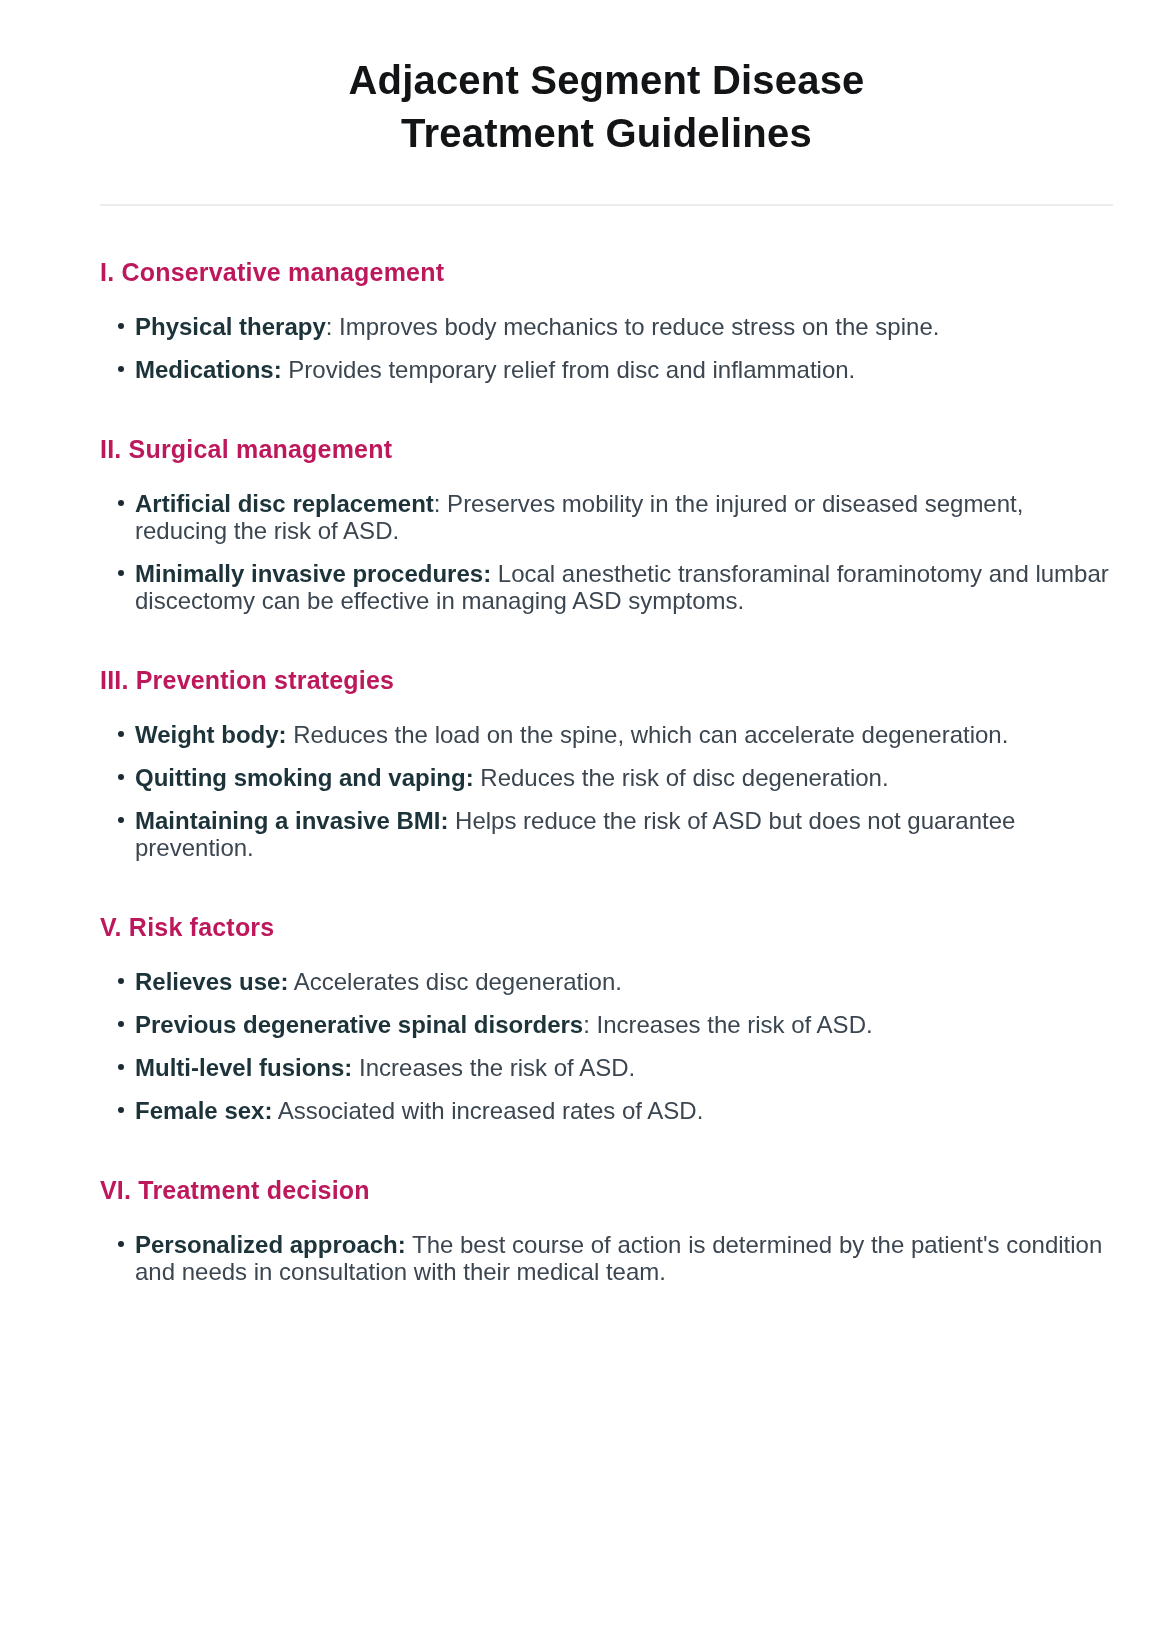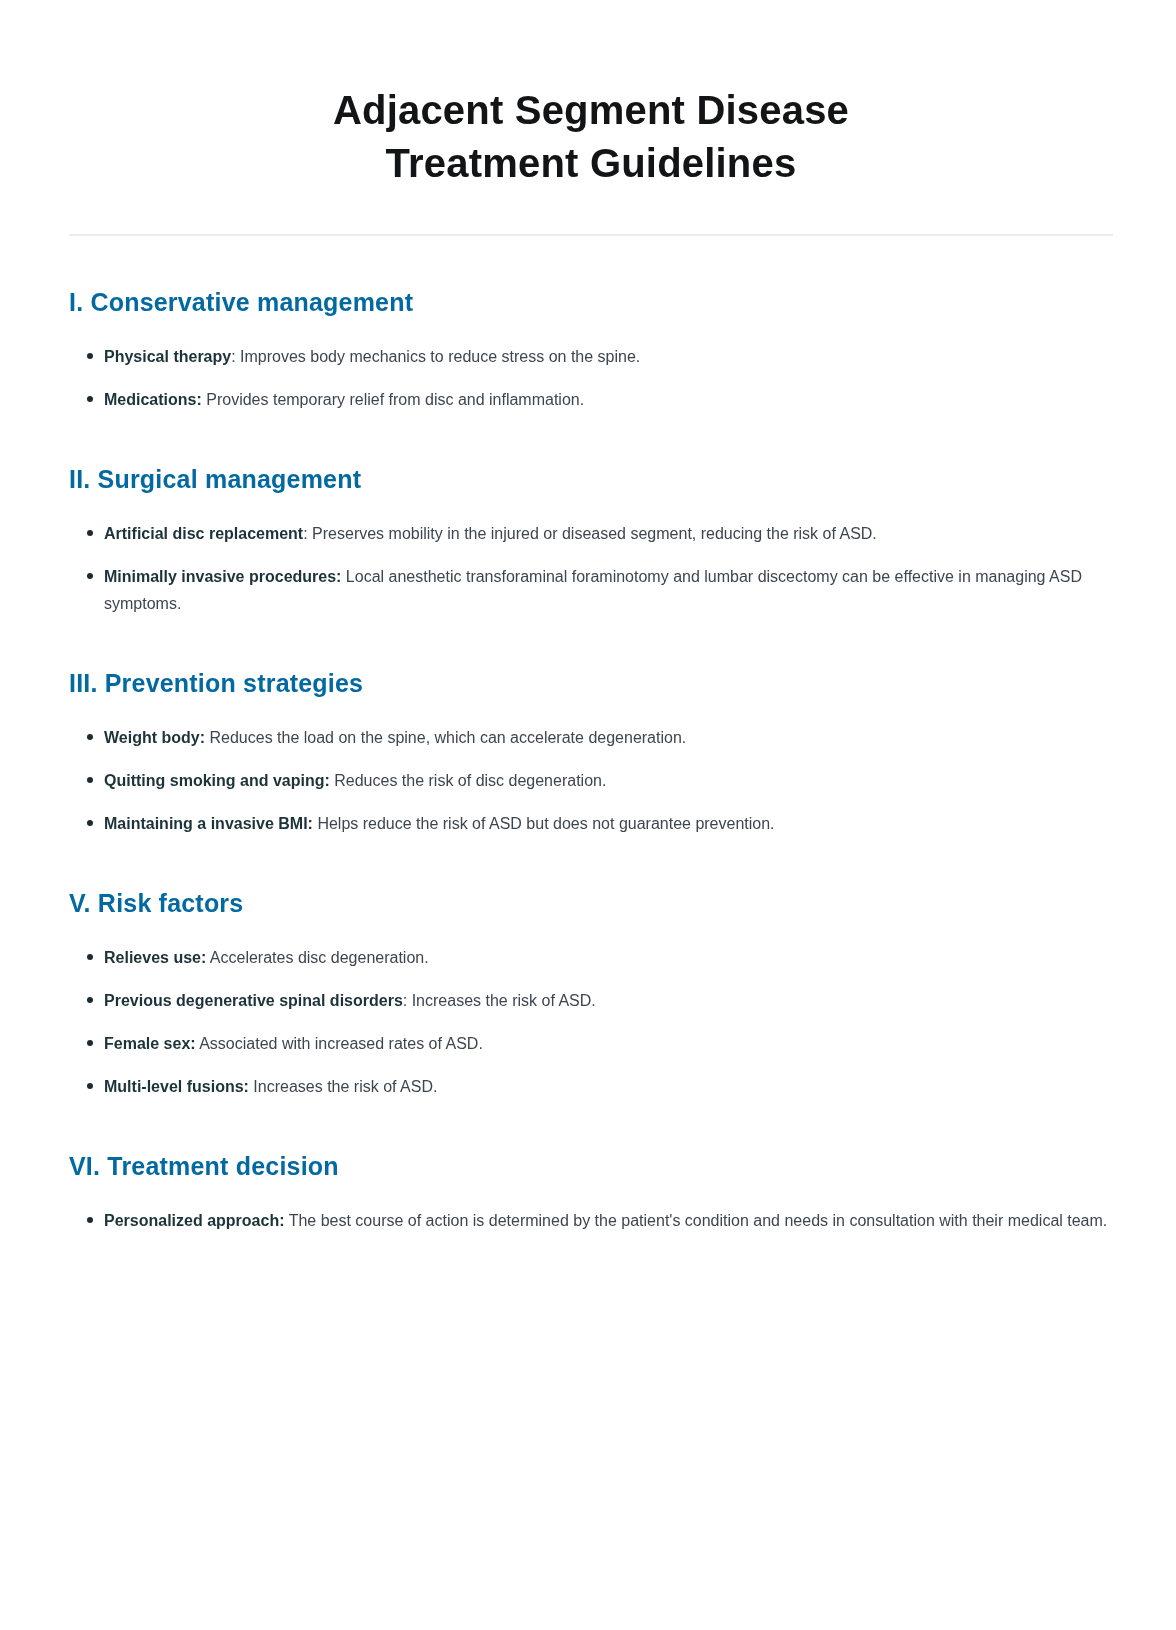--- a/index.html
+++ b/index.html
@@ -7,56 +7,55 @@
     padding: 0;
     background: #ffffff;
   }
   body {
     width: 1176px;
     min-height: 1630px;
     font-family: "Liberation Sans", sans-serif;
     -webkit-font-smoothing: antialiased;
   }
   .page {
-    padding: 34px 63px 90px 69px;
+    padding: 34px 63px 90px 100px;
     box-sizing: border-box;
-    margin-top: 30px;
   }
   .doc-title {
     margin: 20px 0 0 0;
     text-align: center;
     font-size: 40px;
     line-height: 1.33;
     font-weight: 700;
     color: #121416;
     letter-spacing: 0.2px;
   }
   .doc-title span { display: block; }
   .divider {
     border: none;
     border-top: 2px solid #ececec;
     margin: 44px 0 0 0;
   }
   .section-heading {
     margin: 52px 0 26px 0;
     font-size: 25px;
     font-weight: 700;
-    color: #0369a1;
+    color: #be185d;
     letter-spacing: 0.2px;
   }
   .bullet-list {
     list-style: none;
     margin: 0;
     padding: 0;
   }
   .bullet-item {
     position: relative;
     padding-left: 35px;
     margin: 0 0 16px 0;
-    font-size: 16px;
+    font-size: 24px;
     line-height: 27px;
     color: #3c4650;
   }
   .bullet-item::before {
     content: "";
     position: absolute;
     left: 18px;
     top: 10px;
     width: 6px;
     height: 6px;
@@ -134,25 +133,25 @@
 
   <li class="bullet-item">
     <span class="item-label">Relieves use:</span><span> Accelerates disc degeneration.</span>
   </li>
 
   <li class="bullet-item">
     <span class="item-label">Previous degenerative spinal disorders</span><span>: Increases the risk of ASD.</span>
   </li>
 
   <li class="bullet-item">
-    <span class="item-label">Female sex:</span><span> Associated with increased rates of ASD.</span>
+    <span class="item-label">Multi-level fusions:</span><span> Increases the risk of ASD.</span>
   </li>
 
   <li class="bullet-item">
-    <span class="item-label">Multi-level fusions:</span><span> Increases the risk of ASD.</span>
+    <span class="item-label">Female sex:</span><span> Associated with increased rates of ASD.</span>
   </li>
 </ul>
   </section>
 
   <section>
     <h2 class="section-heading">VI. Treatment decision</h2>
     <ul class="bullet-list">
   <li class="bullet-item">
     <span class="item-label">Personalized approach:</span><span> The best course of action is determined by the patient's condition and needs in consultation with their medical team.</span>
   </li>

